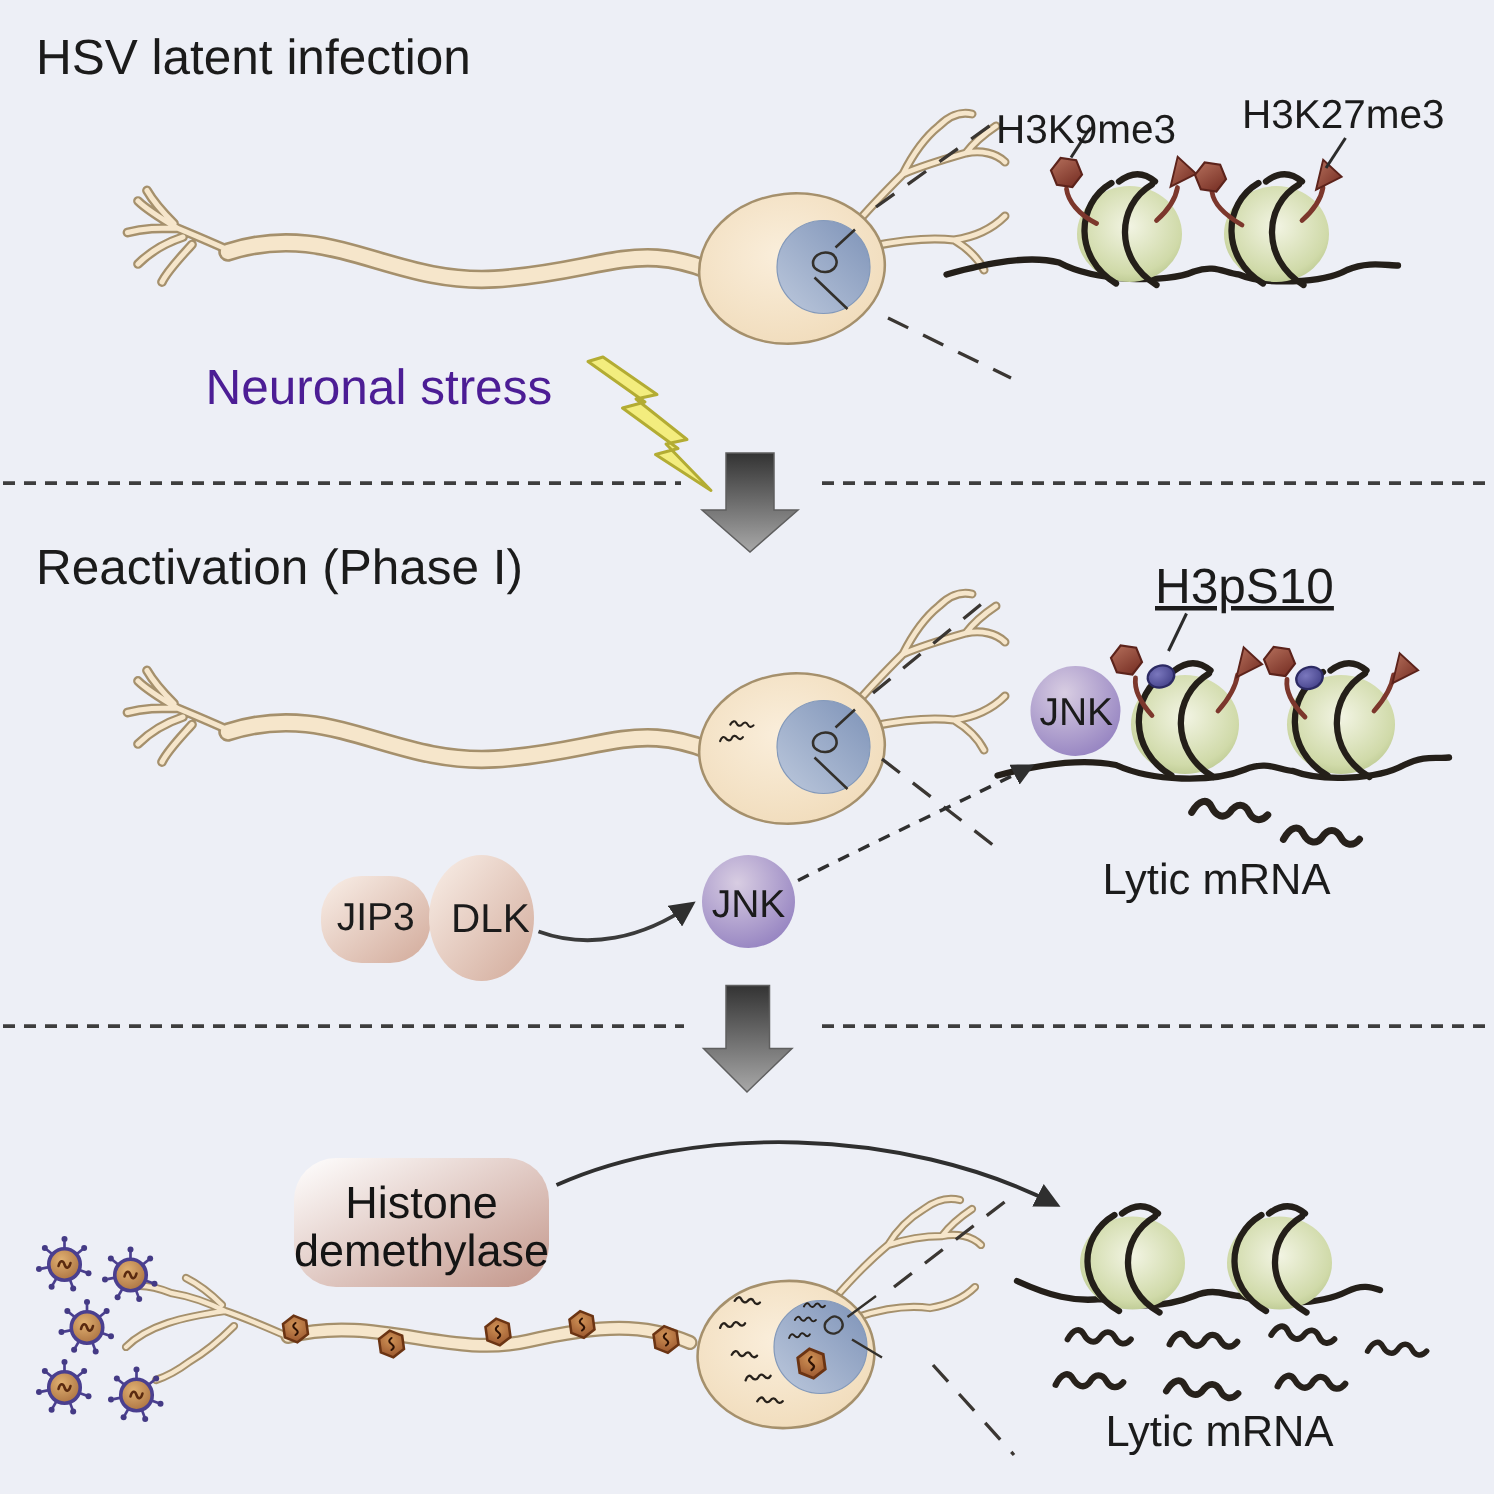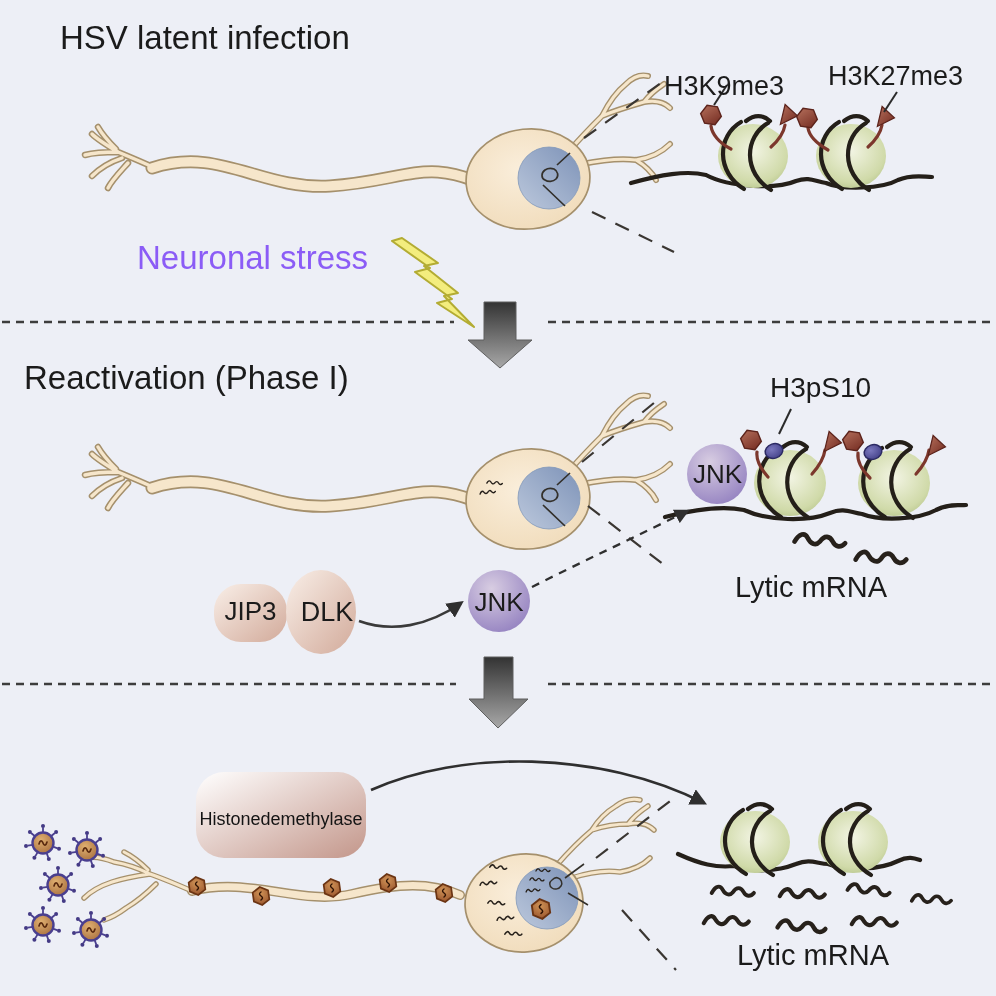--- a/index.html
+++ b/index.html
@@ -3,27 +3,27 @@
 <meta charset="utf-8">
 <style>
   html,body{margin:0;padding:0;background:#dfe2ec;}
   .canvas{position:relative;width:996px;height:996px;background:#edeff6;overflow:hidden;
           font-family:"Liberation Sans", sans-serif;}
   .canvas svg{position:absolute;left:0;top:0;}
   .lbl{position:absolute;color:#1b1b1b;white-space:nowrap;line-height:1.1;}
   .t-title{font-size:33px;}
   .t-mark{font-size:27px;}
   .t-prom{font-size:30px;}
-  .t-stress{font-size:33px;color:#8b5cf6;}
+  .t-stress{font-size:33px;color:#4c1d95;}
   .t-small{font-size:26px;}
   .t-mrna{font-size:29px;}
   .ctr{text-align:center;}
   .histone-box-text{position:absolute;left:196px;top:779px;width:170px;height:80px;
-      display:flex;flex-direction:row;align-items:center;justify-content:center;
-      font-size:18px;color:#141414;line-height:32px;}
+      display:flex;flex-direction:column;align-items:center;justify-content:center;
+      font-size:30px;color:#141414;line-height:32px;}
 </style>
 </head>
 <body>
 
 <div class="canvas">
 
 <svg width="996" height="996" viewBox="0 0 996 996">
   <defs>
     <radialGradient id="gNeuron" cx="45%" cy="40%" r="75%">
       <stop offset="0%" stop-color="#faeedb"></stop>
@@ -289,27 +289,27 @@
     <use href="#sq" transform="translate(712,890) rotate(6) scale(1.5)"></use>
     <use href="#sq" transform="translate(780,893) rotate(4) scale(1.6)"></use>
     <use href="#sq" transform="translate(848,887) rotate(10) scale(1.5)"></use>
     <use href="#sq" transform="translate(912,898) rotate(6) scale(1.4)"></use>
     <use href="#sq" transform="translate(704,920) rotate(4) scale(1.6)"></use>
     <use href="#sq" transform="translate(778,924) rotate(8) scale(1.7)"></use>
     <use href="#sq" transform="translate(852,921) rotate(4) scale(1.6)"></use>
   </g>
 </svg>
 
-<div class="lbl t-title" style="left:24px;top:20px;margin-left:36px;">HSV latent infection</div>
+<div class="lbl t-title" style="left:24px;top:20px;">HSV latent infection</div>
 <div class="lbl t-mark" style="left:664px;top:54px;margin-top:18px;">H3K9me3</div>
 <div class="lbl t-mark" style="left:828px;top:62px;">H3K27me3</div>
 <div class="lbl t-stress" style="left:137px;top:240px;">Neuronal stress</div>
 
 <div class="lbl t-title" style="left:24px;top:360px;text-align:center;">Reactivation (Phase I)</div>
-<div class="lbl t-mark" style="left:770px;top:373px;font-size:28px;">H3pS10</div>
+<div class="lbl t-mark" style="left:770px;top:373px;font-size:33px;text-decoration:underline;">H3pS10</div>
 <div class="lbl t-small ctr" style="left:689px;top:460px;width:57px;">JNK</div>
 <div class="lbl t-small ctr" style="left:214px;top:597px;width:73px;">JIP3</div>
 <div class="lbl t-small ctr" style="left:287px;top:598px;width:80px;font-size:27px;">DLK</div>
 <div class="lbl t-small ctr" style="left:470px;top:588px;width:58px;">JNK</div>
 <div class="lbl t-mrna" style="left:735px;top:572px;">Lytic mRNA</div>
 
 <div class="histone-box-text">
   <span>Histone</span>
   <span>demethylase</span>
 </div>

